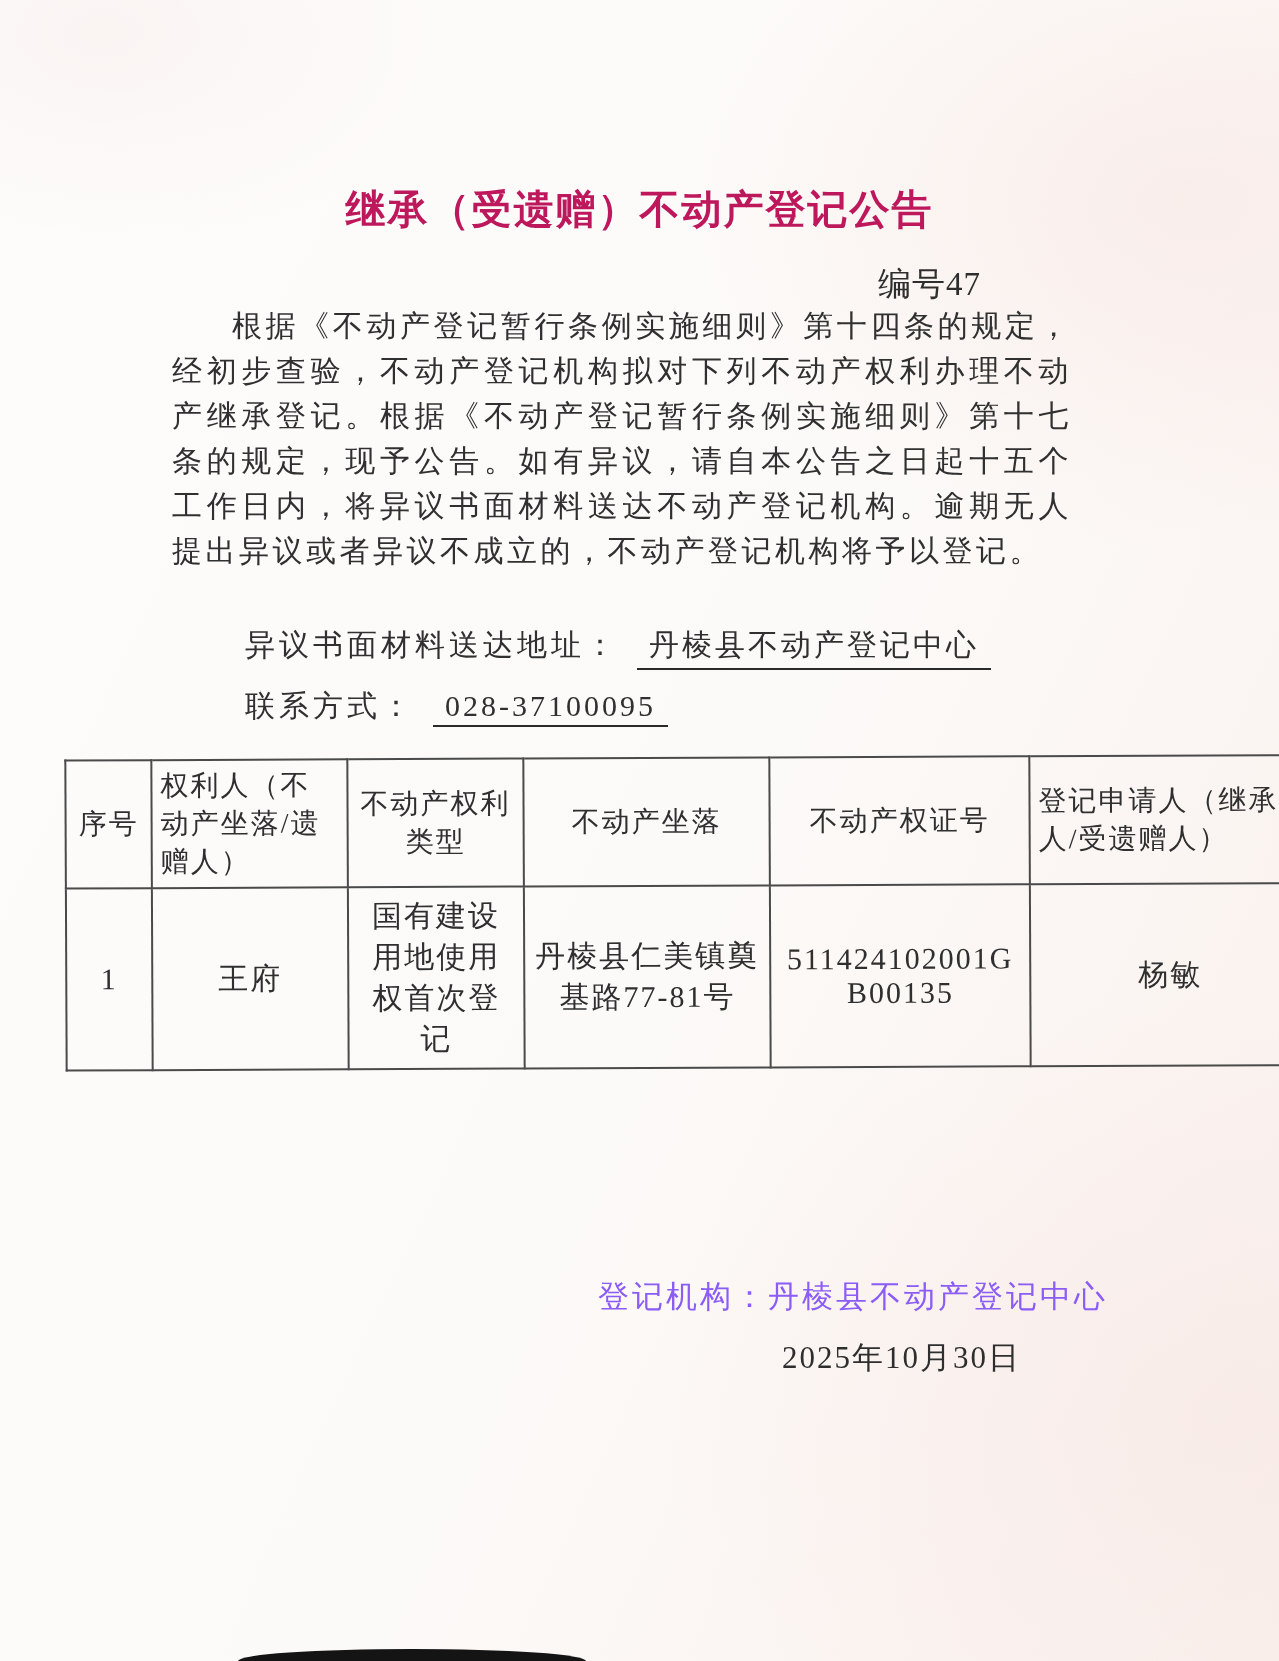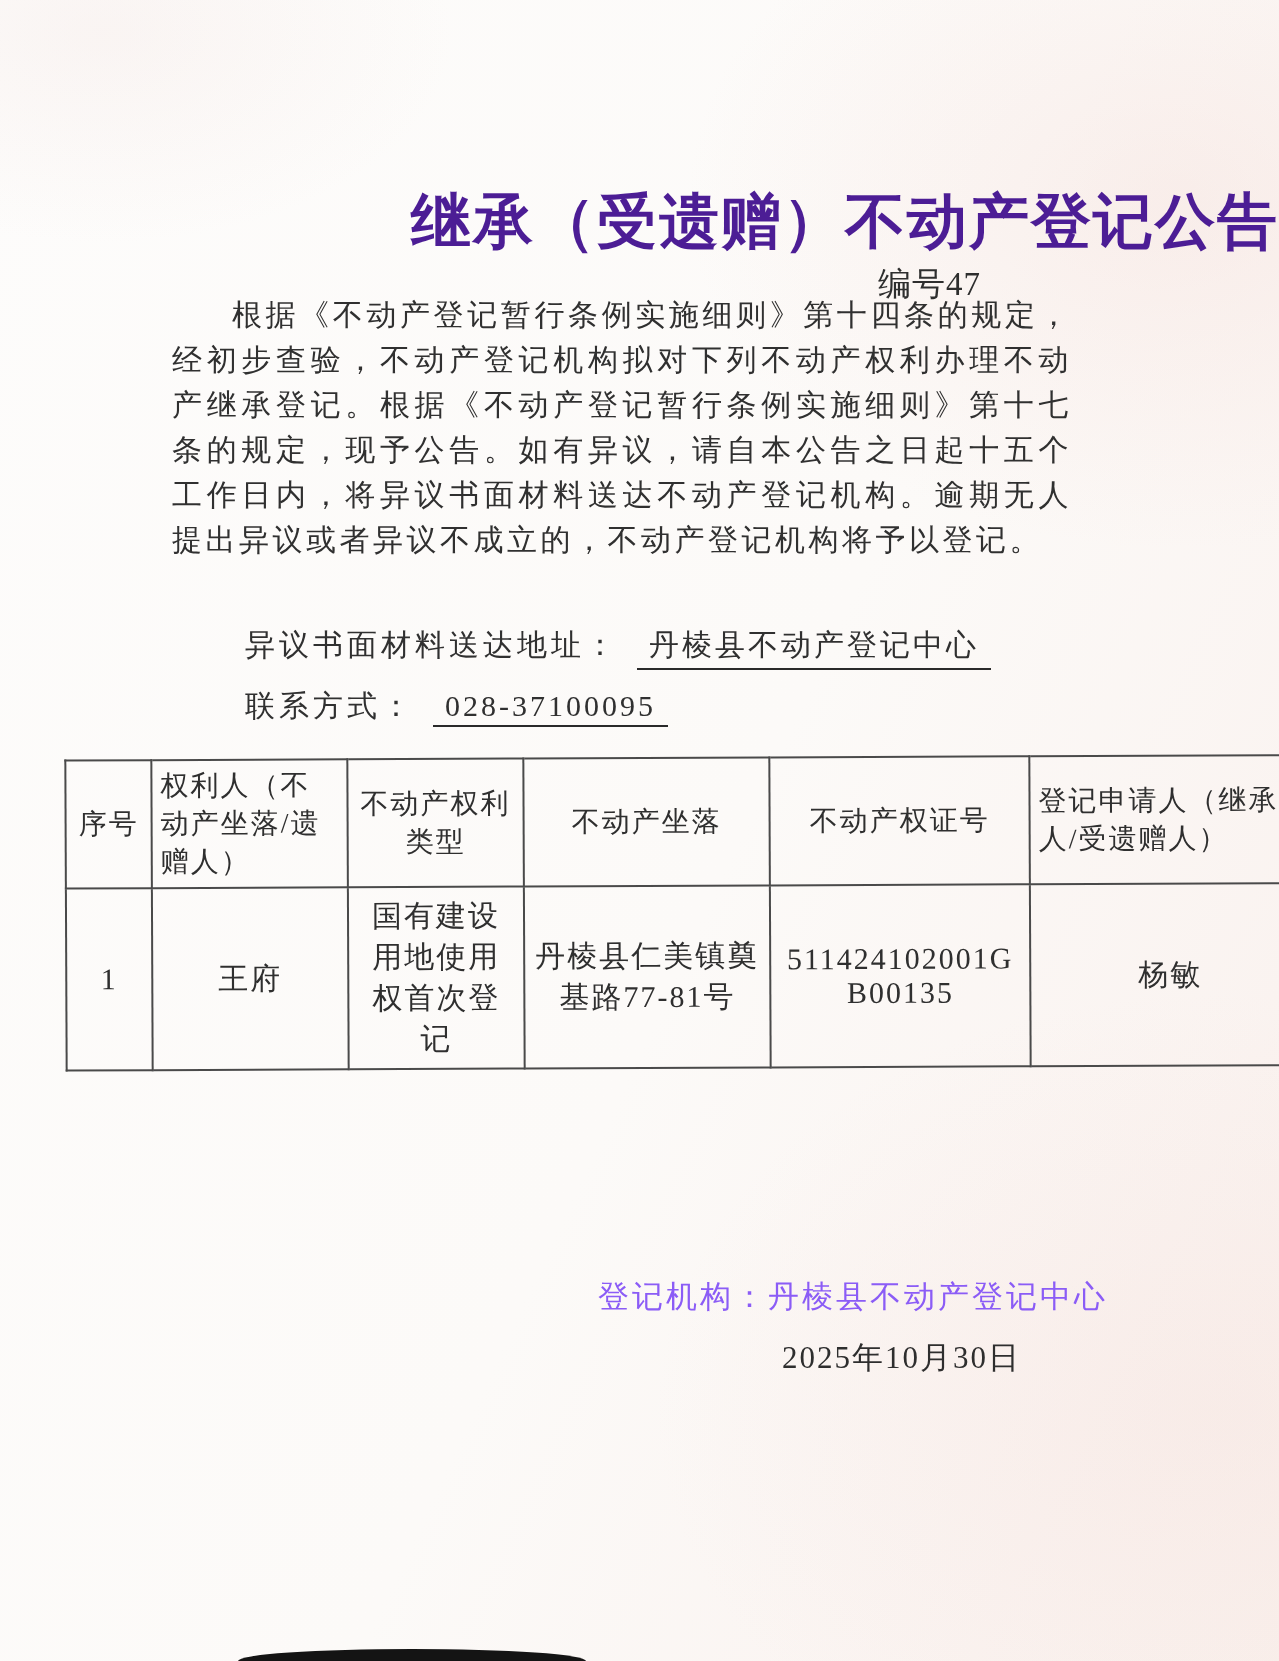--- a/index.html
+++ b/index.html
@@ -14,30 +14,30 @@
   .paper{
     position:absolute;inset:0;
     background:
       radial-gradient(ellipse 700px 500px at 92% 12%, rgba(243,216,210,.35), rgba(243,216,210,0) 70%),
       radial-gradient(ellipse 800px 600px at 95% 85%, rgba(244,221,216,.30), rgba(244,221,216,0) 70%),
       radial-gradient(ellipse 500px 300px at 8% 2%, rgba(240,222,218,.25), rgba(240,222,218,0) 70%),
       linear-gradient(115deg,#fdfcfb 0%,#fcfaf8 55%,#faf3f0 85%,#f9f0ec 100%);
   }
   .doc-title{
     position:absolute;top:182px;left:0;width:100%;
-    text-align:right;
-    font-size:60px;font-weight:bold;color:#4c1d95;
+    text-align:center;
+    font-size:40px;font-weight:bold;color:#be185d;
     letter-spacing:2px;
   }
   .doc-number{
     position:absolute;top:262px;left:878px;
     font-size:33px;color:#2e2e2e;letter-spacing:1px;
   }
   .body-paragraph{
-    position:absolute;top:292px;left:172px;width:900px;
+    position:absolute;top:303px;left:172px;width:900px;
     font-size:30px;line-height:45px;letter-spacing:3.5px;
     text-indent:2em;text-align:justify;color:#303030;
   }
   .info-line{
     position:absolute;left:245px;
     font-size:30px;letter-spacing:4px;color:#303030;
     white-space:nowrap;
   }
   .info-address{top:625px;}
   .info-contact{top:686px;}

